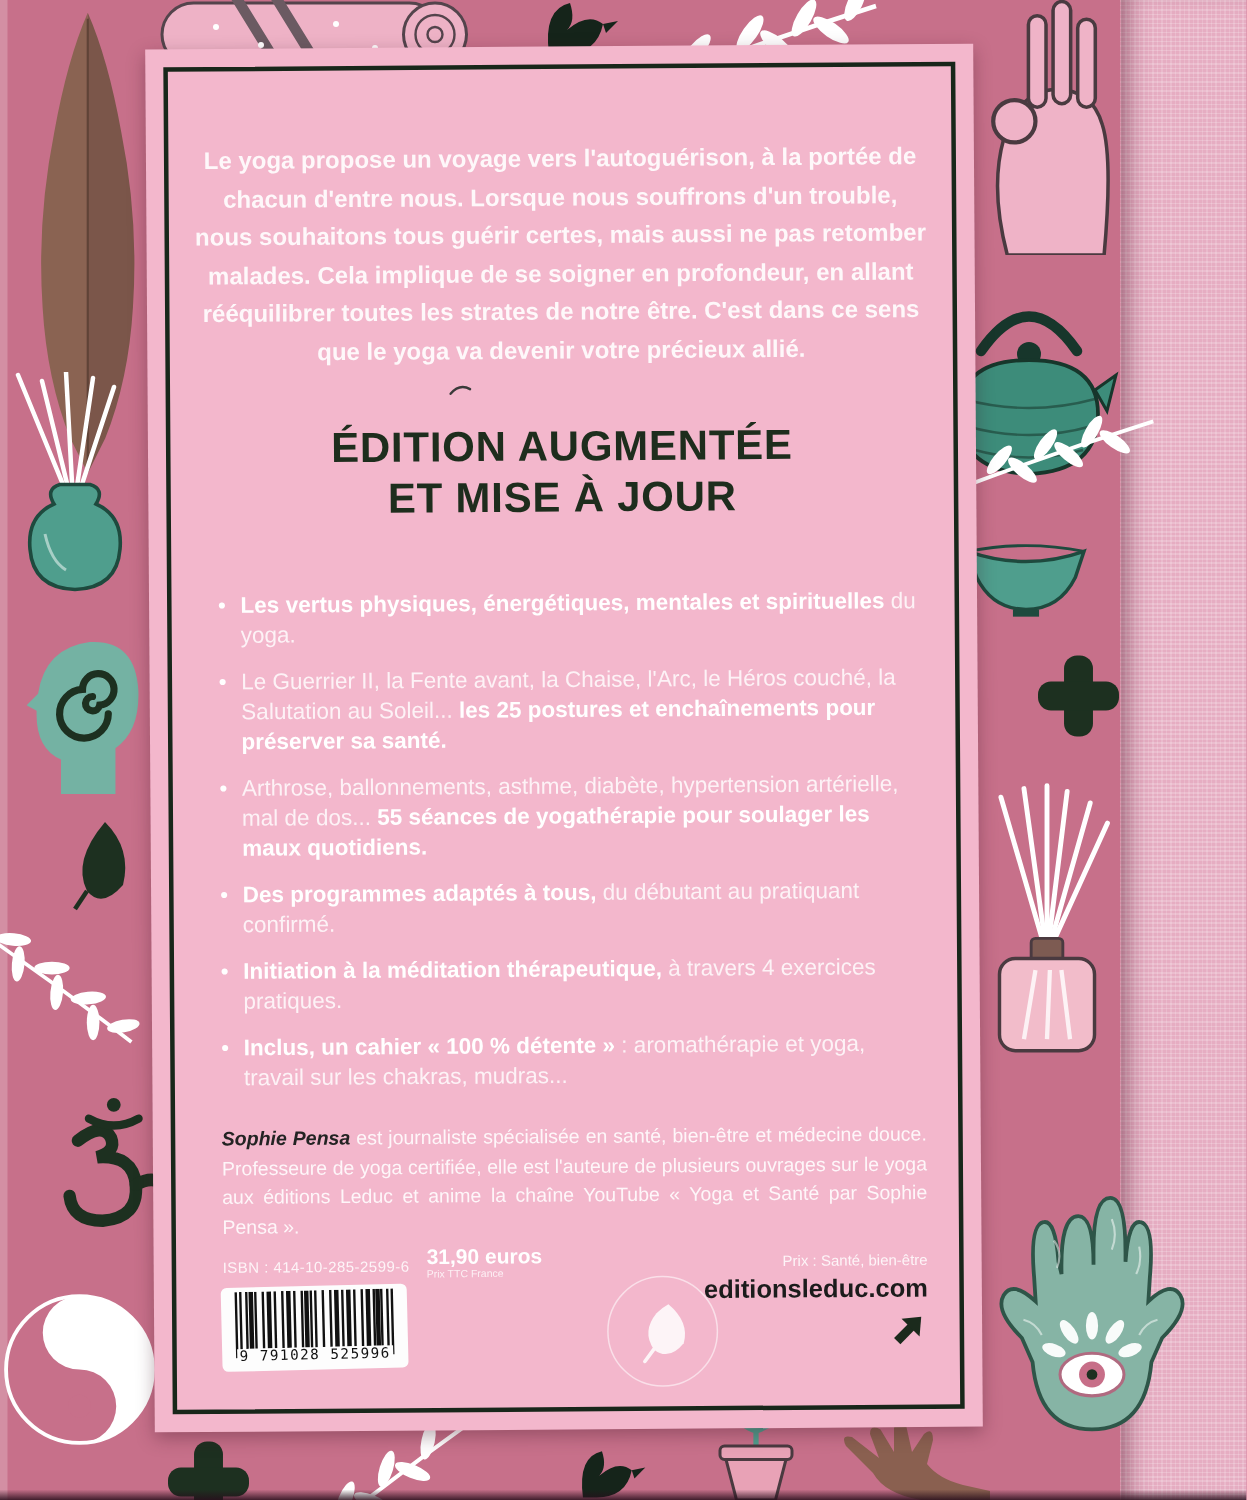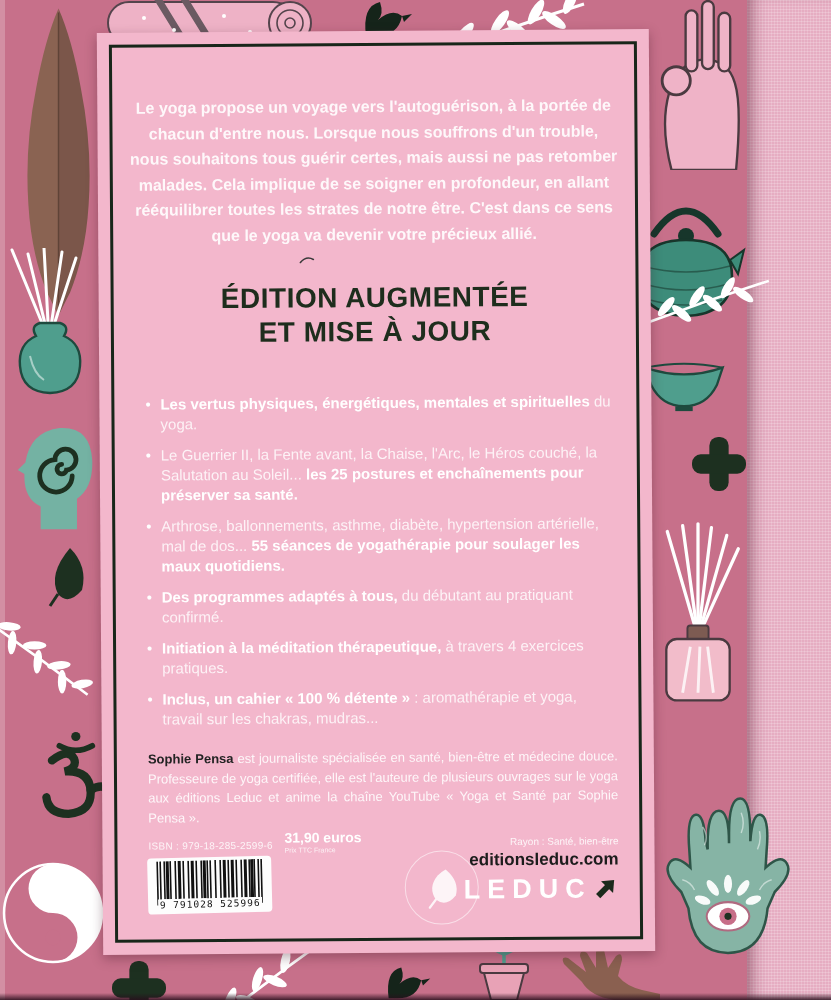--- a/index.html
+++ b/index.html
@@ -45,21 +45,21 @@
     font-size:15px;line-height:20px;color:rgba(255,255,255,.82);
     list-style:none;margin:0;padding:0;
   }
   .bullets li{position:relative;padding-left:15px;margin-bottom:11px;}
   .bullets li::before{content:"•";position:absolute;left:0;top:0;color:#fff;}
   .bullets b{color:#fff;}
   .bio{
     position:absolute;top:704px;left:46px;right:36px;
     font-size:13px;line-height:19.5px;color:rgba(255,255,255,.88);text-align:justify;
   }
-  .bio b{color:#232323;}
+  .bio b{color:#232323;font-style:italic;}
 
   .isbn{position:absolute;top:808px;left:46px;font-size:10px;color:rgba(255,255,255,.85);letter-spacing:.3px;}
   .barcode{
     position:absolute;top:825px;left:45px;width:124px;height:56px;
     background:#fdfdfd;border-radius:4px;transform:rotate(-1deg);
     display:flex;flex-direction:column;align-items:center;justify-content:flex-start;
     padding-top:3px;box-sizing:border-box;
   }
   .barcode svg{display:block;}
   .barcode .digits{
@@ -295,21 +295,21 @@
     <li><b>Les vertus physiques, énergétiques, mentales et spirituelles</b><span> du yoga.</span></li>
     <li><span>Le Guerrier II, la Fente avant, la Chaise, l'Arc, le Héros couché, la Salutation au Soleil... </span><b>les 25 postures et enchaînements pour préserver sa santé.</b></li>
     <li><span>Arthrose, ballonnements, asthme, diabète, hypertension artérielle, mal de dos... </span><b>55 séances de yogathérapie pour soulager les maux quotidiens.</b></li>
     <li><b>Des programmes adaptés à tous,</b><span> du débutant au pratiquant confirmé.</span></li>
     <li><b>Initiation à la méditation thérapeutique,</b><span> à travers 4 exercices pratiques.</span></li>
     <li><b>Inclus, un cahier « 100 % détente »</b><span> : aromathérapie et yoga, travail sur les chakras, mudras...</span></li>
   </ul>
 
   <p class="bio"><b>Sophie Pensa</b><span> est journaliste spécialisée en santé, bien-être et médecine douce. Professeure de yoga certifiée, elle est l'auteure de plusieurs ouvrages sur le yoga aux éditions Leduc et anime la chaîne YouTube « Yoga et Santé par Sophie Pensa ».</span></p>
 
-  <div class="isbn">ISBN : 979-18-285-2599-6</div>
+  <div class="isbn">ISBN : 414-10-285-2599-6</div>
 
   <div class="barcode">
     <svg class="bars" width="114" height="46" viewBox="0 0 114 46">
       <path d="M5 0v44 M8 0v44 M55 0v44 M58 0v44 M106 0v44 M109 0v44" stroke="#111" stroke-width="1.6"></path>
       <path d="M12 0v38 M18 0v38 M23 0v38 M31 0v38 M36 0v38 M44 0v38 M49 0v38 M63 0v38 M68 0v38 M76 0v38 M84 0v38 M89 0v38 M97 0v38 M102 0v38" stroke="#111" stroke-width="1.6"></path>
       <path d="M15 0v38 M27 0v38 M40 0v38 M52 0v38 M72 0v38 M80 0v38 M93 0v38 M99.5 0v38" stroke="#111" stroke-width="3"></path>
     </svg>
     <div class="digits">9 791028 525996</div>
   </div>
 
@@ -319,24 +319,23 @@
   </div>
 
   <div class="stamp">
     <svg width="40" height="44" viewBox="0 0 40 44">
       <path d="M24 4 Q38 16 34 30 Q24 42 14 34 Q6 22 16 10 Q20 6 24 4 Z" fill="#fff"></path>
       <path d="M14 34 L8 42" stroke="#fff" stroke-width="2.4" stroke-linecap="round"></path>
     </svg>
   </div>
 
   <div class="footer-right">
-    <div class="rayon">Rayon : Santé, bien-être</div>
+    <div class="rayon">Prix : Santé, bien-être</div>
     <div class="website">editionsleduc.com</div>
     <div class="publisher-row">
-      <span class="publisher-name">LEDUC</span>
       <svg width="27" height="27" viewBox="0 0 32 32">
         <g transform="rotate(45 16 16)" fill="#1b2a1c">
           <rect x="12.5" y="12" width="7" height="16"></rect>
           <polygon points="6,13 26,13 16,1"></polygon>
         </g>
       </svg>
     </div>
   </div>
 </div>
 

